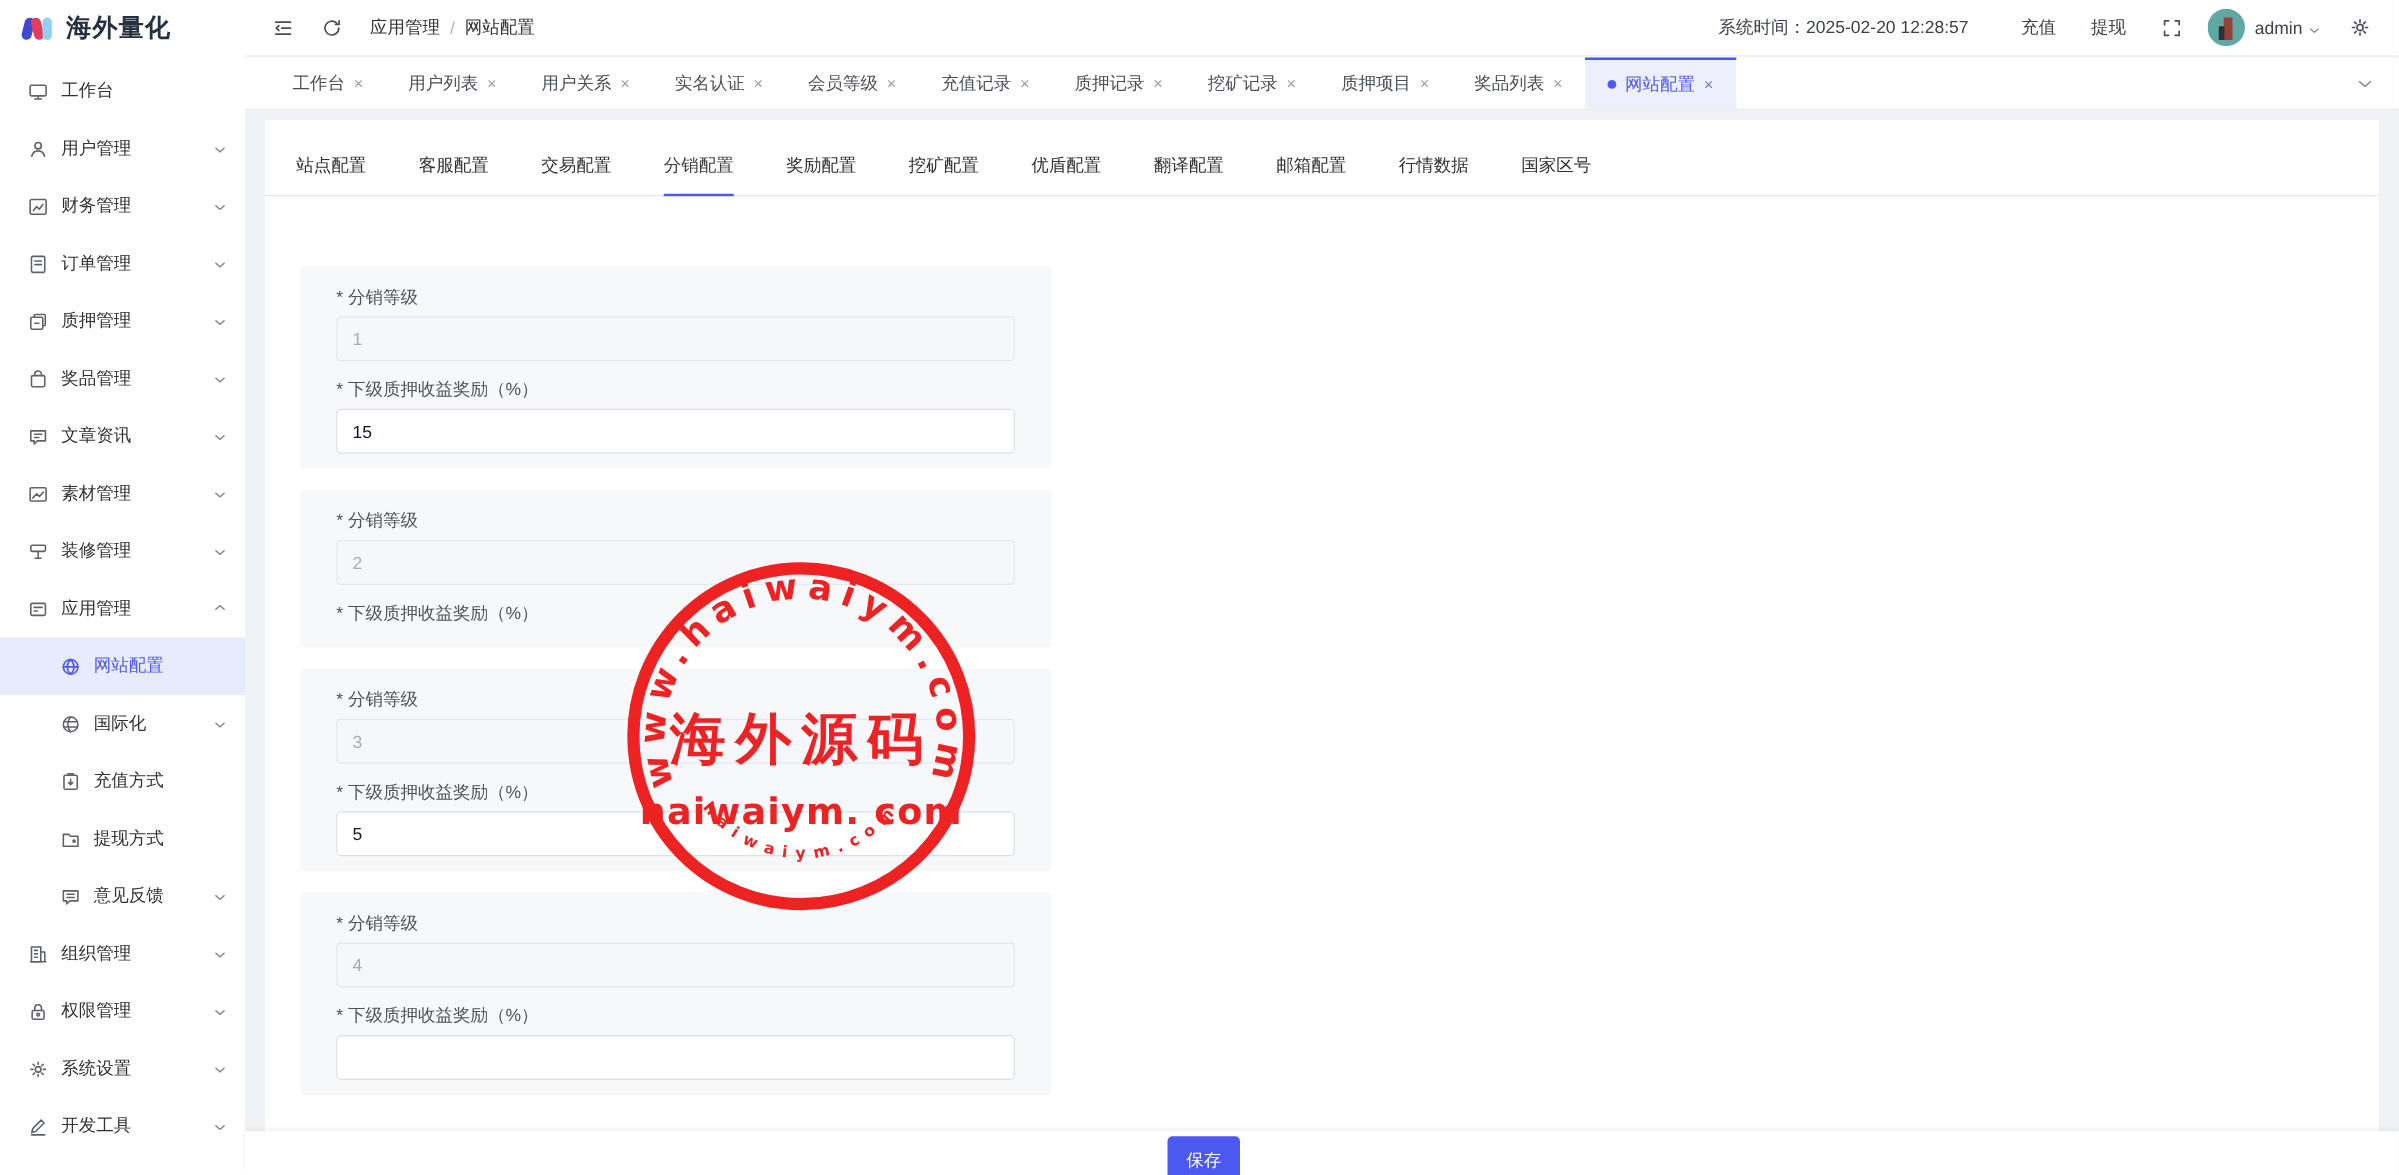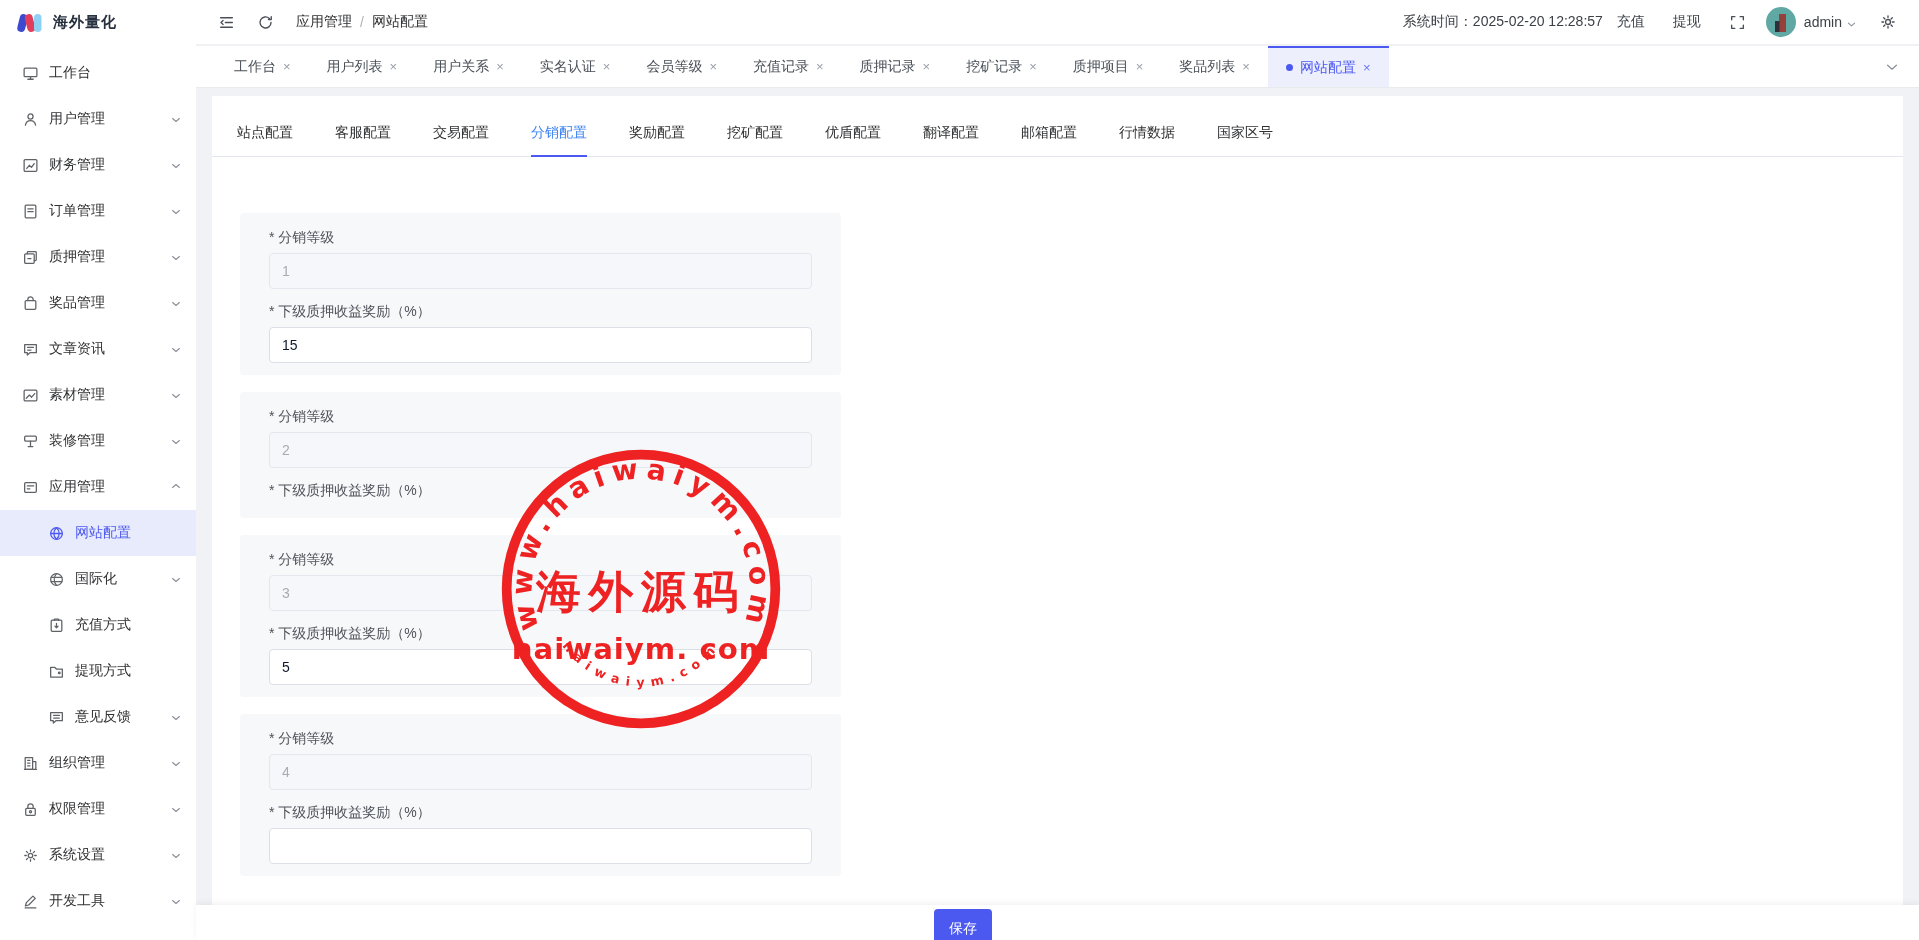--- a/index.html
+++ b/index.html
@@ -3,41 +3,41 @@
 <meta charset="utf-8">
 <style>
   * { margin:0; padding:0; box-sizing:border-box; }
   html,body { width:1919px; height:940px; overflow:hidden;
     font-family:"Liberation Sans", sans-serif; background:#f0f2f5; color:#303133; }
 
   
   .sidebar { position:absolute; left:0; top:0; width:196px; height:940px; background:#fff; z-index:30; }
   .logo-row { height:45px; display:flex; align-items:center; gap:9px; padding-left:16px; }
   .logo-mark { width:28px; height:28px; flex:0 0 auto; }
-  .brand-name { font-size:15px; font-weight:bold; color:#27303f; letter-spacing:1px; }
+  .brand-name { font-size:20px; font-weight:bold; color:#27303f; letter-spacing:1px; }
   .menu { padding-top:5px; }
   .menu-item { height:46px; display:flex; align-items:center; padding-left:22px; position:relative;
     cursor:pointer; color:#303133; font-size:14px; }
   .menu-item .mi-icon { width:17px; height:17px; color:#5f6368; margin-right:10px; display:inline-flex; }
   .menu-item.sub { padding-left:48px; }
   .menu-item.active { background:#e8ebfc; color:#4c59f0; }
   .menu-item.active .mi-icon { color:#4c59f0; }
   .menu-item .mi-chevron { position:absolute; right:14px; width:12px; height:12px; color:#8a8f99; }
   .menu-item .mi-chevron.up { transform:rotate(180deg); }
   .mi-icon svg, .mi-chevron svg { width:100%; height:100%; }
 
   
   .header { position:absolute; left:196px; top:0; right:0; height:45px; background:#fff;
     display:flex; align-items:center; border-bottom:1px solid #f0f1f3; z-index:20; }
   .hd-icon { width:17px; height:17px; color:#4a4f57; margin-left:22px; cursor:pointer; display:inline-flex; }
   .hd-icon svg { width:100%; height:100%; }
   .breadcrumb { margin-left:22px; font-size:14px; color:#303133; display:flex; gap:8px; align-items:center; }
   .breadcrumb .sep { color:#b0b3b8; }
   .hd-right { margin-left:auto; display:flex; align-items:center; padding-right:22px; font-size:14px; color:#3c4148; }
-  .sys-time { margin-right:14px; }
+  .sys-time { margin-right:42px; }
   .hd-link { margin-right:28px; cursor:pointer; }
   .hd-fullscreen { width:17px; height:17px; color:#4a4f57; margin-right:20px; cursor:pointer; }
   .hd-fullscreen svg { width:100%; height:100%; }
   .avatar { width:30px; height:30px; border-radius:50%; overflow:hidden; margin-right:8px; flex:0 0 auto; cursor:pointer; }
   .avatar svg { width:100%; height:100%; display:block; }
   .hd-user { display:flex; align-items:center; gap:4px; margin-right:22px; cursor:pointer; }
   .hd-user .mi-chevron { width:11px; height:11px; color:#8a8f99; }
   .hd-gear { width:18px; height:18px; color:#4a4f57; cursor:pointer; }
   .hd-gear svg { width:100%; height:100%; }
 
@@ -50,21 +50,21 @@
   .tab.active .tab-close { color:#6b76f3; }
   .tab .tab-dot { width:7px; height:7px; border-radius:50%; background:#4c59f0; }
   .tabbar-more { position:absolute; right:14px; top:0; height:42px; display:flex; align-items:center;
     width:20px; color:#8a8f99; cursor:pointer; }
   .tabbar-more svg { width:14px; height:14px; }
 
   
   .panel { position:absolute; left:212px; top:96px; right:16px; bottom:0; background:#fff; z-index:10; }
   .subtabs { display:flex; gap:42px; padding:28px 0 0 25px; border-bottom:1px solid #e4e7ed; font-size:14px; }
   .subtab { padding-bottom:14px; color:#303133; cursor:pointer; position:relative; }
-  .subtab.active { color:#3b82f6; }
+  .subtab.active { color:#404040; }
   .subtab.active::after { content:""; position:absolute; left:0; right:0; bottom:-1px; height:2px; background:#4c59f0; }
   .cards { padding:56px 0 0 28px; }
   .card { width:601px; background:#f7f8fa; border-radius:4px; padding:16px 29px 12px; margin-bottom:17px; }
   .f-label { font-size:14px; color:#4e5259; margin-bottom:6px; }
   .f-input { height:36px; border-radius:4px; border:1px solid #dcdfe6; background:#fff; font-size:14px;
     color:#0f172a; display:flex; align-items:center; padding-left:12px; margin-bottom:14px; }
   .f-input.disabled { background:#f5f7fa; border-color:#e4e7ed; color:#a8abb2; }
   .f-input:last-child { margin-bottom:0; }
 
   

